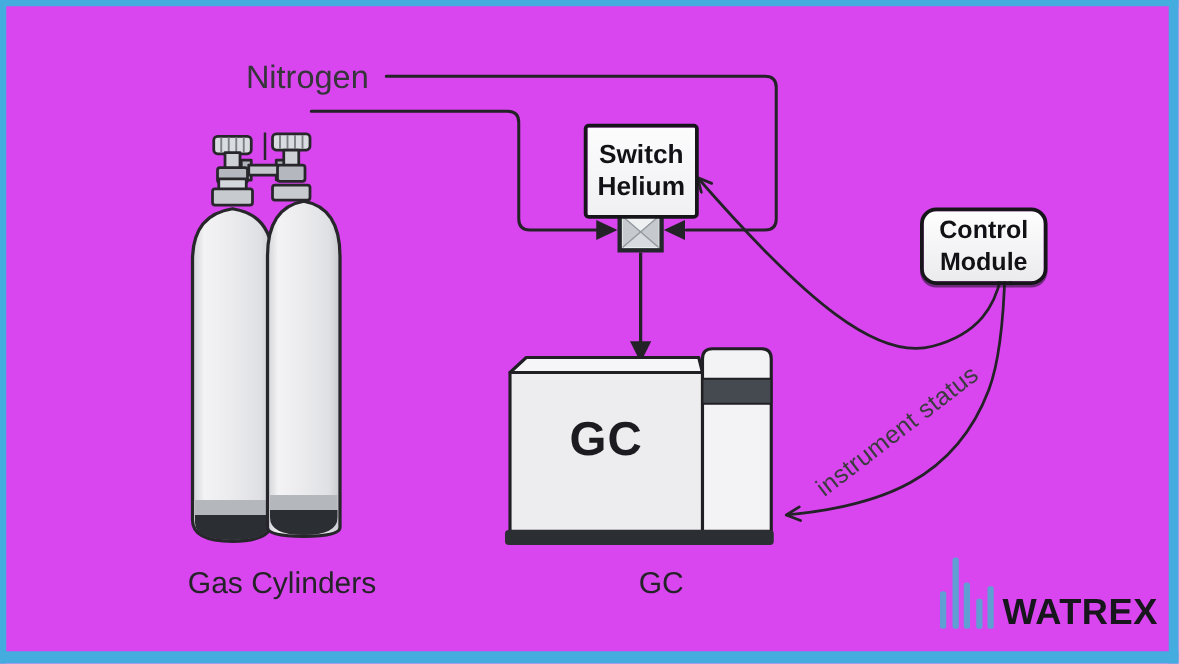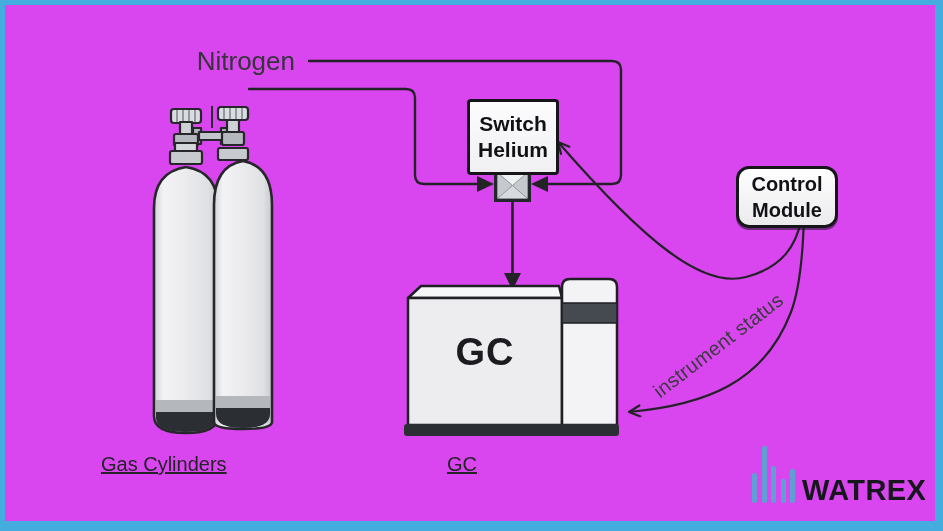--- a/index.html
+++ b/index.html
@@ -20,21 +20,21 @@
     position:absolute;display:flex;flex-direction:column;align-items:center;justify-content:center;
     border:3px solid #16161a;color:#121216;font-weight:600;text-align:center;
   }
   .switch-valve{left:467px;top:99px;width:86px;height:70px;border-radius:4px;
     background:linear-gradient(180deg,#fcfcfd,#f0f0f3);font-size:21px;line-height:1.25;}
   .control-module{left:736px;top:138px;width:96px;height:56px;border-radius:13px;
     background:linear-gradient(180deg,#fefefe,#ebebee);font-size:20px;line-height:1.3;
     box-shadow:0 2px 0 rgba(20,20,25,.55);margin-top:28px;}
   .gc-unit-label{left:423px;top:331px;width:124px;text-align:center;font-size:38px;
     font-weight:600;letter-spacing:1px;color:#1b1b20;}
-  .caption{font-size:20px;color:#242428;text-align:left;text-decoration:underline;}
+  .caption{font-size:24px;color:#242428;text-align:right;}
   .caption-cylinders{left:101px;top:453px;width:200px;}
   .caption-gc{left:447px;top:453px;width:100px;}
   .status-label{left:656px;top:382px;white-space:nowrap;font-size:20px;color:#3c3c40;
     letter-spacing:.3px;transform:rotate(-37.5deg);transform-origin:0% 50%;}
   .logo{position:absolute;left:752px;top:441px;height:62px;display:flex;align-items:flex-end;}
   .logo-bars{display:flex;align-items:flex-end;gap:4.5px;}
   .logo-bar{display:block;width:5px;border-radius:2px;background:#5f9fd4;}
   .logo-name{font-size:29px;font-weight:800;letter-spacing:.4px;color:#16161c;
     margin-left:7px;line-height:.86;margin-top:23px;}
 </style>

